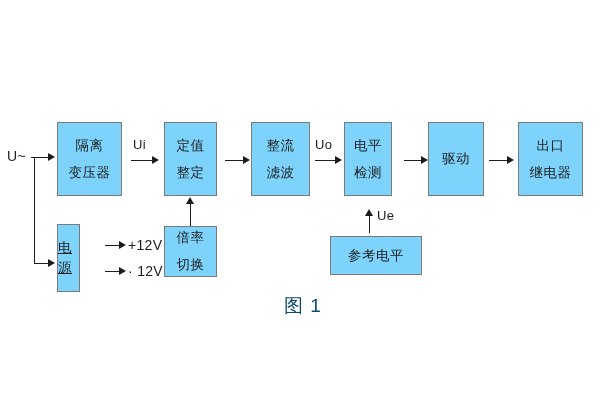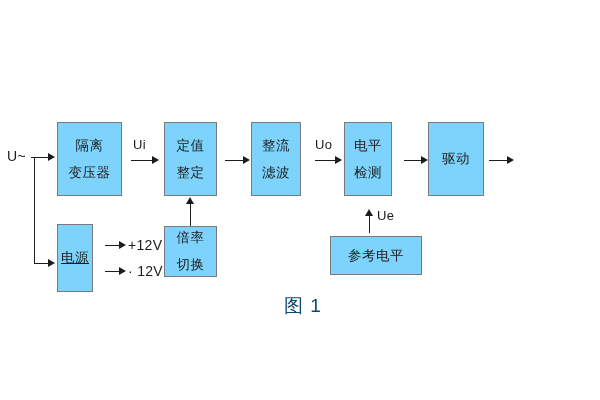--- a/index.html
+++ b/index.html
@@ -94,21 +94,21 @@
   <div class="arrow-r" style="left:152px; top:155.5px;"></div>
 
   <div class="block" style="left:164px; top:122px; width:53px; height:74px;">
     <span class="line1">定值</span>
     <span class="line2">整定</span>
   </div>
 
   <div class="hline" style="left:225px; top:160px; width:20px;"></div>
   <div class="arrow-r" style="left:243px; top:155.5px;"></div>
 
-  <div class="block" style="left:251px; top:122px; width:50px; height:74px;">
+  <div class="block" style="left:251px; top:122px; width:59px; height:74px;">
     <span class="line1">整流</span>
     <span class="line2">滤波</span>
   </div>
 
   <div class="label" style="left:315px; top:137px;">Uo</div>
   <div class="hline" style="left:315px; top:160px; width:22px;"></div>
   <div class="arrow-r" style="left:335px; top:155.5px;"></div>
 
   <div class="block" style="left:344px; top:122px; width:48px; height:74px;">
     <span class="line1">电平</span>
@@ -118,22 +118,26 @@
   <div class="hline" style="left:404px; top:160px; width:20px;"></div>
   <div class="arrow-r" style="left:421px; top:155.5px;"></div>
 
   <div class="block" style="left:428px; top:122px; width:56px; height:74px;">
     <span class="line1">驱动</span>
   </div>
 
   <div class="hline" style="left:489px; top:160px; width:21px;"></div>
   <div class="arrow-r" style="left:507px; top:155.5px;"></div>
 
+  <div class="block" style="left:518px; top:122px; width:65px; height:74px;">
+    <span class="line1">出口</span>
+    <span class="line2">继电器</span>
+  </div>
 
-  <div class="block" style="left:57px; top:224px; width:36px; height:68px;text-decoration:underline;">
+  <div class="block" style="left:57px; top:224px; width:23px; height:68px;text-decoration:underline;">
     <span class="line1">电源</span>
   </div>
 
   <div class="hline" style="left:105px; top:245px; width:17px;"></div>
   <div class="arrow-r" style="left:119px; top:240.5px;"></div>
   <div class="label" style="left:128px; top:237px; font-size:14px;">+12V</div>
 
   <div class="hline" style="left:105px; top:271px; width:17px;"></div>
   <div class="arrow-r" style="left:119px; top:266.5px;"></div>
   <div class="label" style="left:128px; top:263px; font-size:14px;">· 12V</div>

